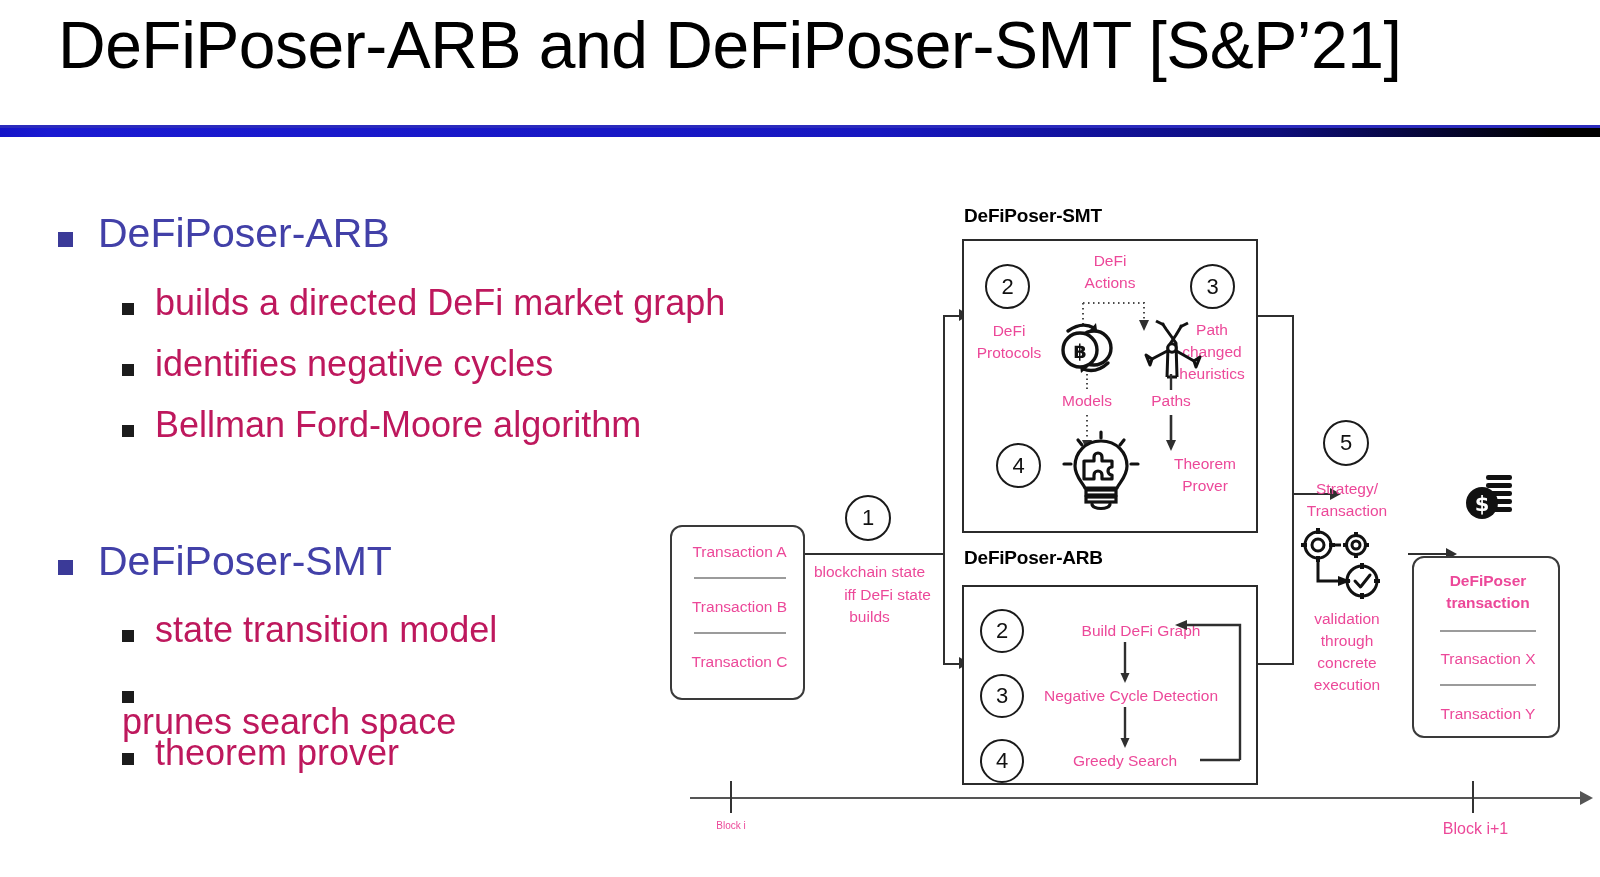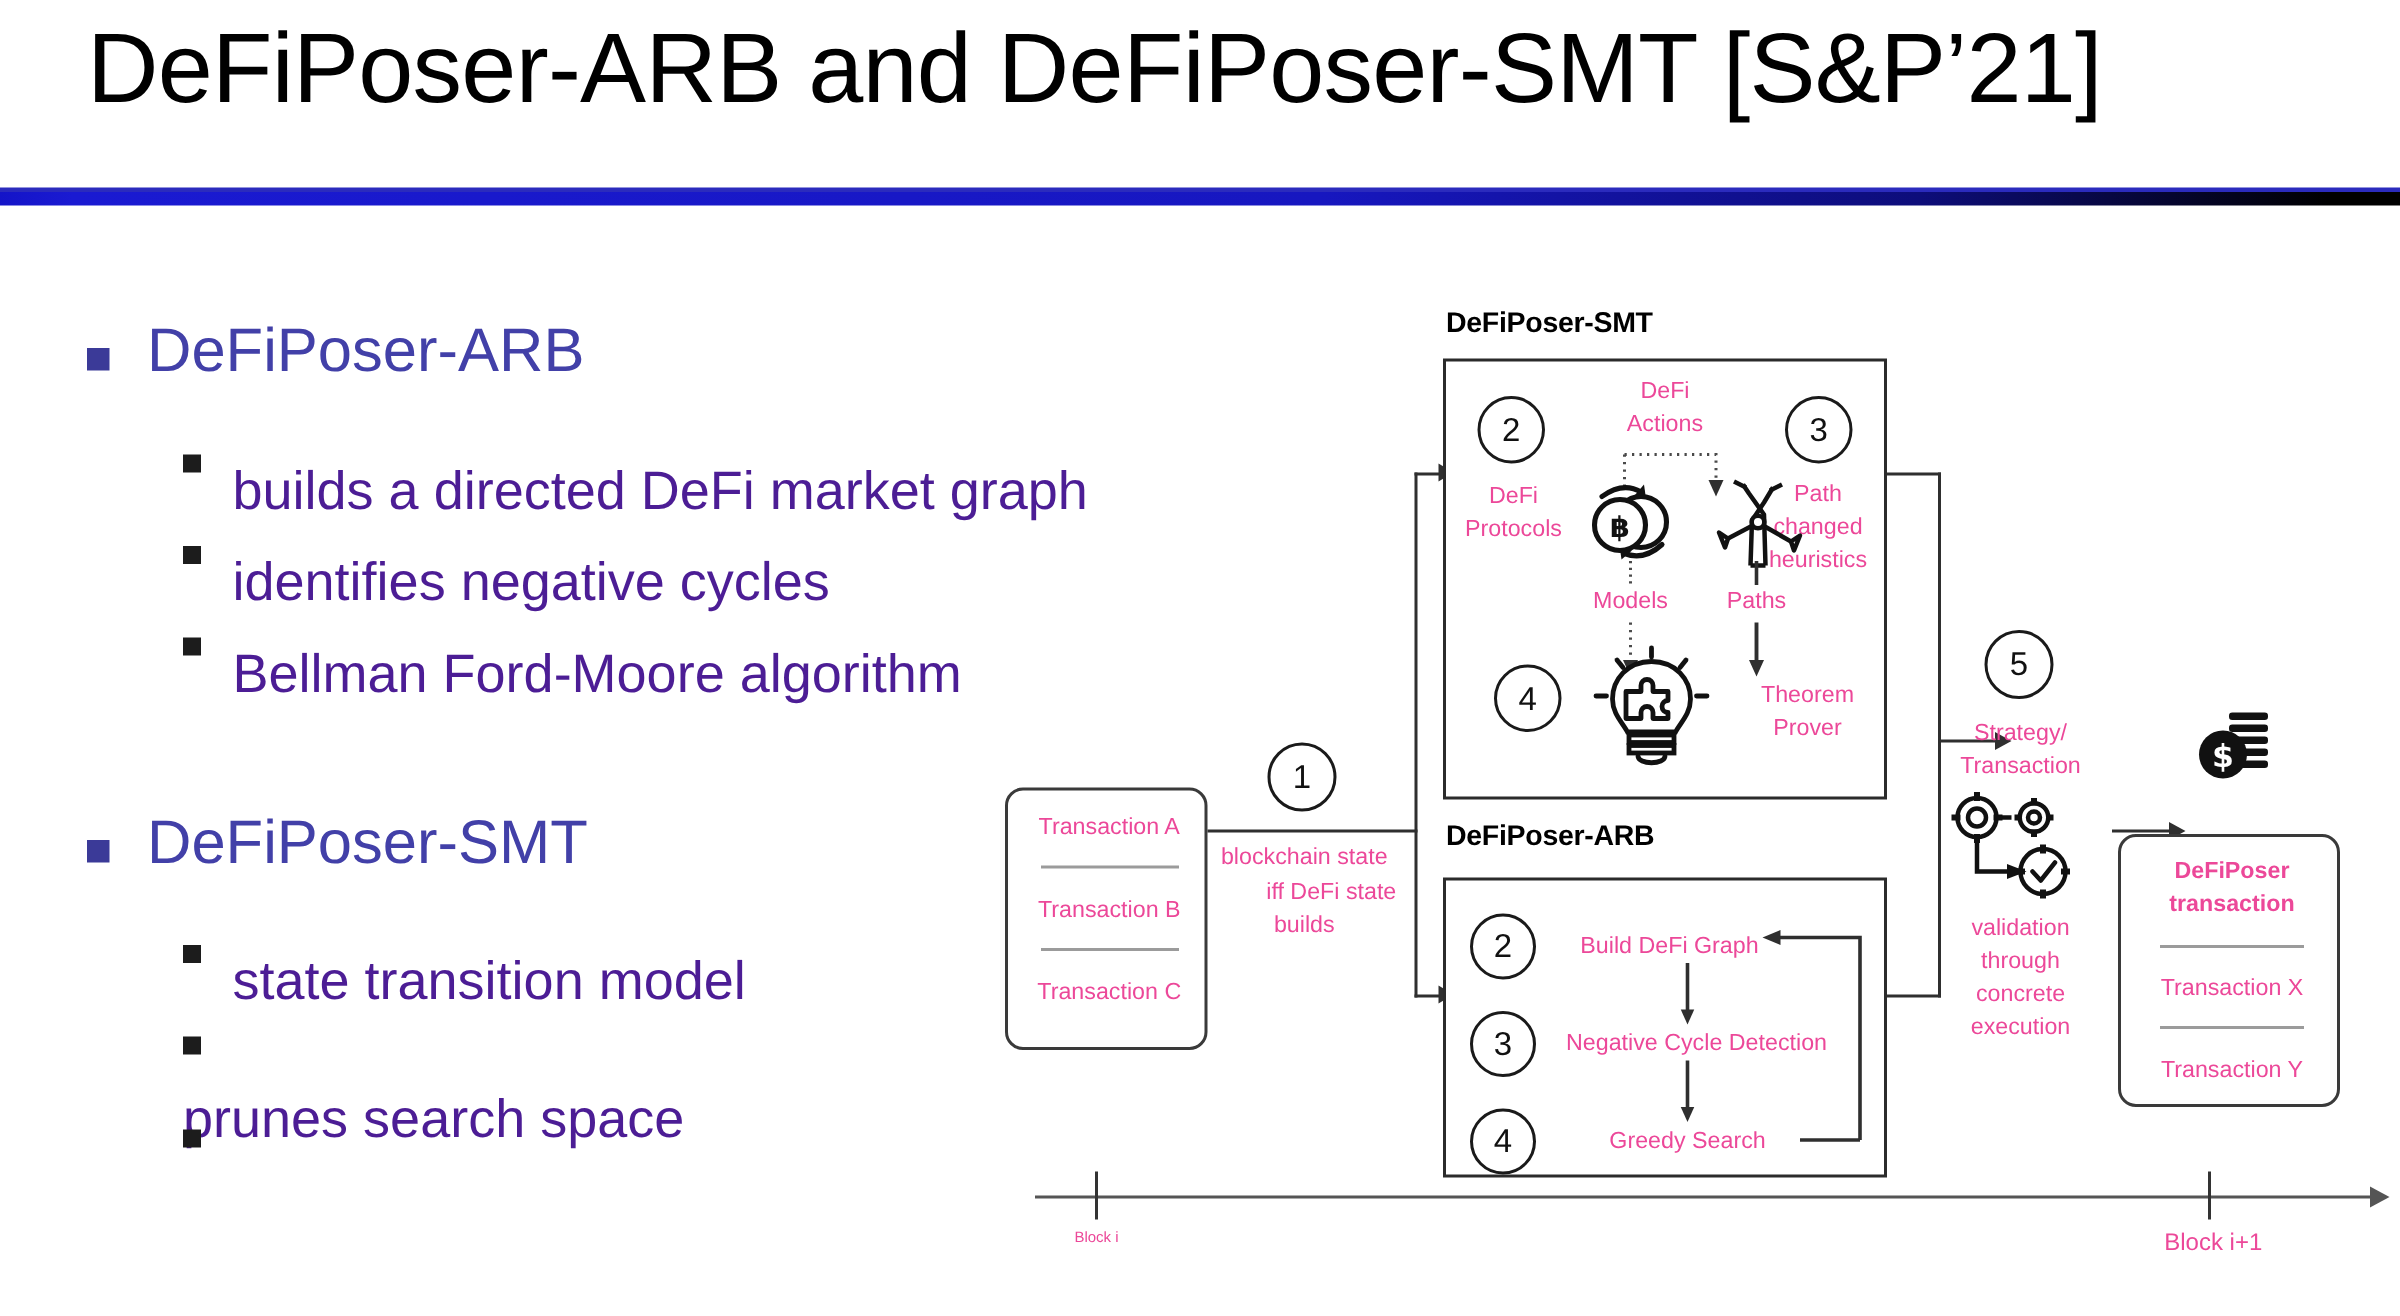--- a/index.html
+++ b/index.html
@@ -22,21 +22,21 @@
   #title-rule-top{
     position:absolute;left:0;top:125px;width:1600px;height:3px;background:#2b2bbd;
   }
 
   
   .lvl1{position:absolute;display:flex;align-items:flex-start;}
   .lvl1 .sq{width:15px;height:15px;background:#3b3a98;margin-top:20px;margin-right:25px;flex:none;}
   .lvl1 .txt{font-size:41px;color:#4240a8;line-height:1.05;white-space:nowrap;}
   .lvl2{position:absolute;display:flex;align-items:flex-start;}
   .lvl2 .sq{width:12px;height:12px;background:#1c1c1c;margin-top:19px;margin-right:21px;flex:none;}
-  .lvl2 .txt{font-size:36px;color:#4c1d95;line-height:1.05;white-space:nowrap;margin-top:24px;}
+  .lvl2 .txt{font-size:36px;color:#be185d;line-height:1.05;white-space:nowrap;}
 
   
   #diagram{position:absolute;left:660px;top:195px;width:940px;height:660px;}
   .dg{position:absolute;}
   .lbl{position:absolute;font-size:15.5px;color:#ec4899;line-height:1.18;text-align:center;}
   .lbl.b{font-weight:bold;}
   .hdr{position:absolute;font-size:19px;font-weight:bold;color:#000;letter-spacing:-0.2px;}
   .box{position:absolute;border:2.5px solid #2b2b2b;background:#fff;box-sizing:border-box;}
   .rbox{position:absolute;border:2px solid #3a3a3a;border-radius:12px;background:#fff;box-sizing:border-box;}
   .circ{position:absolute;border:2.5px solid #1a1a1a;border-radius:50%;
@@ -78,20 +78,21 @@
 <div class="lvl2" style="left:122px;top:611px;">
   <span class="sq"></span>
   <span class="txt">state transition model</span>
 </div>
 <div class="lvl2" style="left:122px;top:672px;flex-direction:column;">
   <span class="sq"></span>
   <span class="txt">prunes search space</span>
 </div>
 <div class="lvl2" style="left:122px;top:734px;">
   <span class="sq"></span>
+  <span class="txt">theorem prover</span>
 </div>
 
 <div id="diagram">
 
   <div class="rbox" style="left:10px;top:330px;width:135px;height:175px;">
     <div class="lbl" style="left:0;top:16px;width:135px;">Transaction A</div>
     <div class="hline" style="left:22px;top:50px;width:92px;"></div>
     <div class="lbl" style="left:0;top:71px;width:135px;">Transaction B</div>
     <div class="hline" style="left:22px;top:105px;width:92px;"></div>
     <div class="lbl" style="left:0;top:126px;width:135px;">Transaction C</div>
@@ -195,21 +196,21 @@
     <path d="M26 30 L36 30 L36 26 A4 4 0 0 1 44 26 L44 30 L54 30 L54 36 A4 4 0 0 0 54 44 L54 48 L44 48 L44 44 A4 4 0 0 0 36 44 L36 48 L26 48 Z" fill="#fff" stroke="#111" stroke-width="3.2" stroke-linejoin="round"></path>
   </svg>
 
   <div class="lbl" style="left:492px;top:260px;width:106px;">Theorem</div>
   <div class="lbl" style="left:492px;top:282px;width:106px;">Prover</div>
 
   <div class="hdr" style="left:304px;top:352px;">DeFiPoser-ARB</div>
   <div class="box" style="left:302px;top:390px;width:296px;height:200px;"></div>
 
   <div class="circ" style="left:320px;top:414px;width:44px;height:44px;">2</div>
-  <div class="lbl" style="left:358px;top:427px;width:190px;">Build DeFi Graph</div>
+  <div class="lbl" style="left:386px;top:427px;width:190px;">Build DeFi Graph</div>
 
   <div class="circ" style="left:320px;top:479px;width:44px;height:44px;">3</div>
   <div class="lbl" style="left:366px;top:492px;width:210px;">Negative Cycle Detection</div>
 
   <div class="circ" style="left:320px;top:544px;width:44px;height:44px;">4</div>
   <div class="lbl" style="left:370px;top:557px;width:190px;">Greedy Search</div>
 
   <svg class="dg" style="left:458px;top:447px;width:16px;height:44px;" viewBox="0 0 16 44">
     <path d="M7 0 L7 32" stroke="#2f2f2f" stroke-width="2.4" fill="none"></path>
     <path d="M2.5 31 L11.5 31 L7 41 Z" fill="#2f2f2f"></path>

